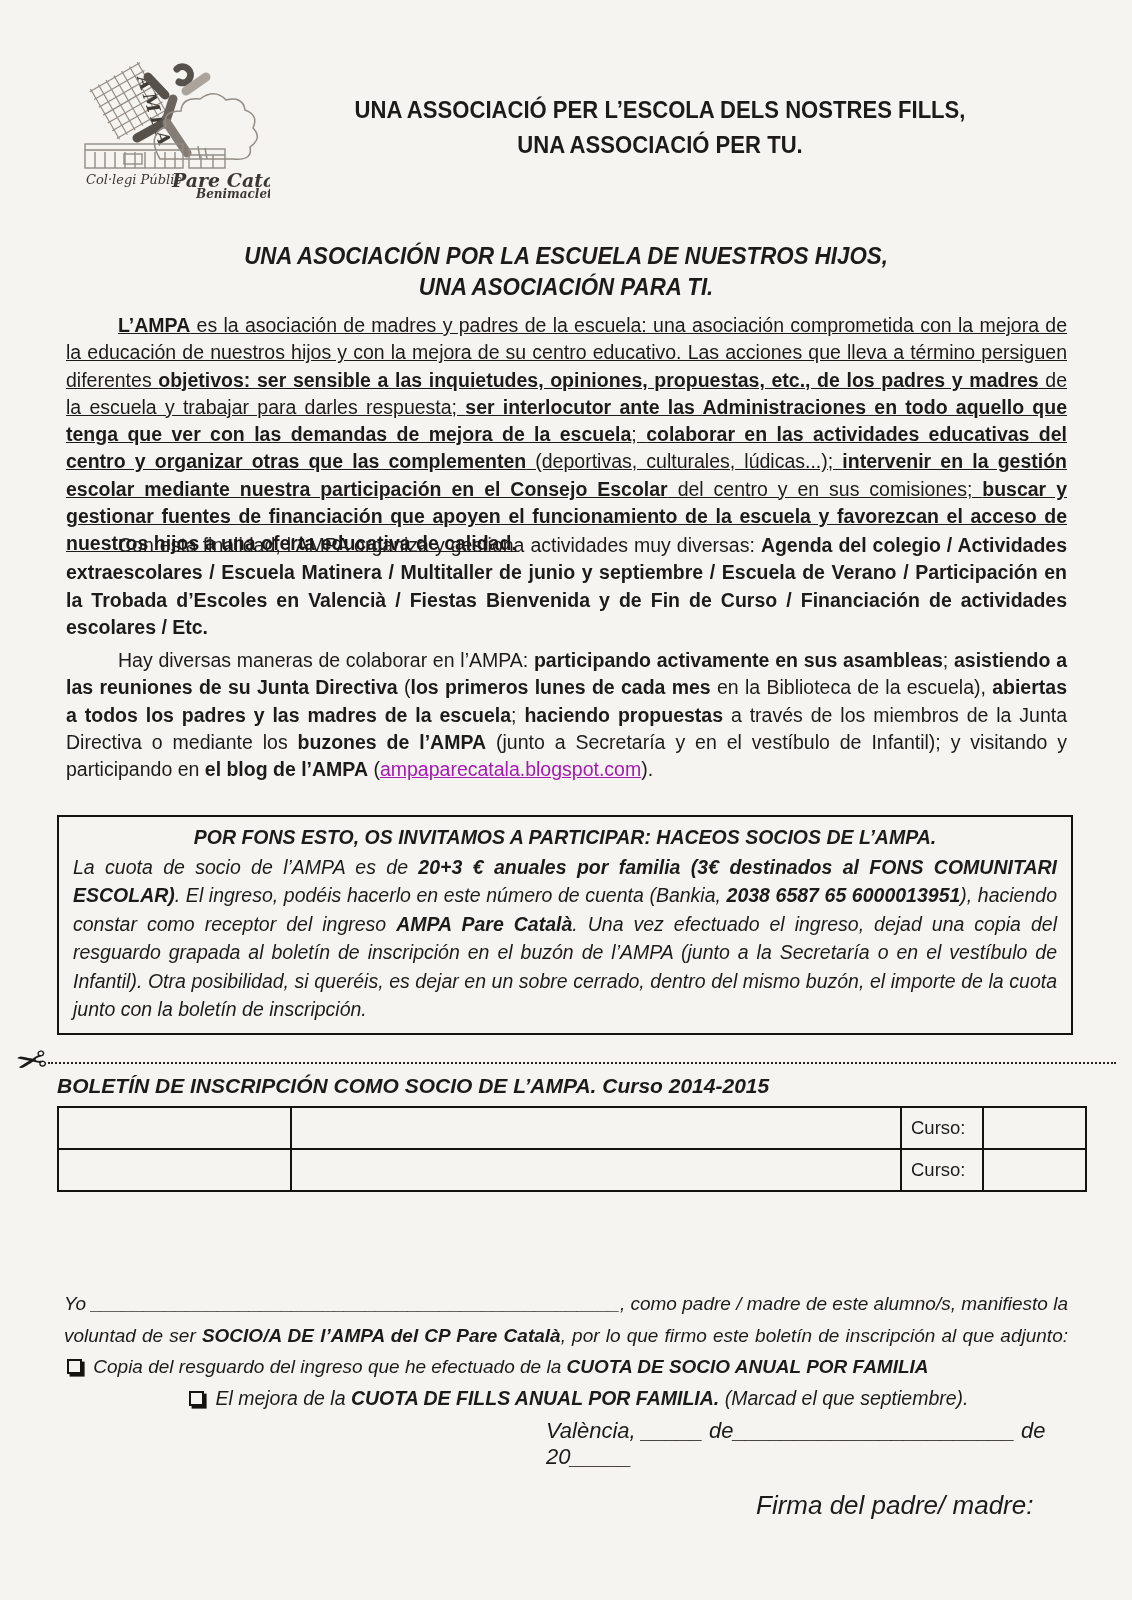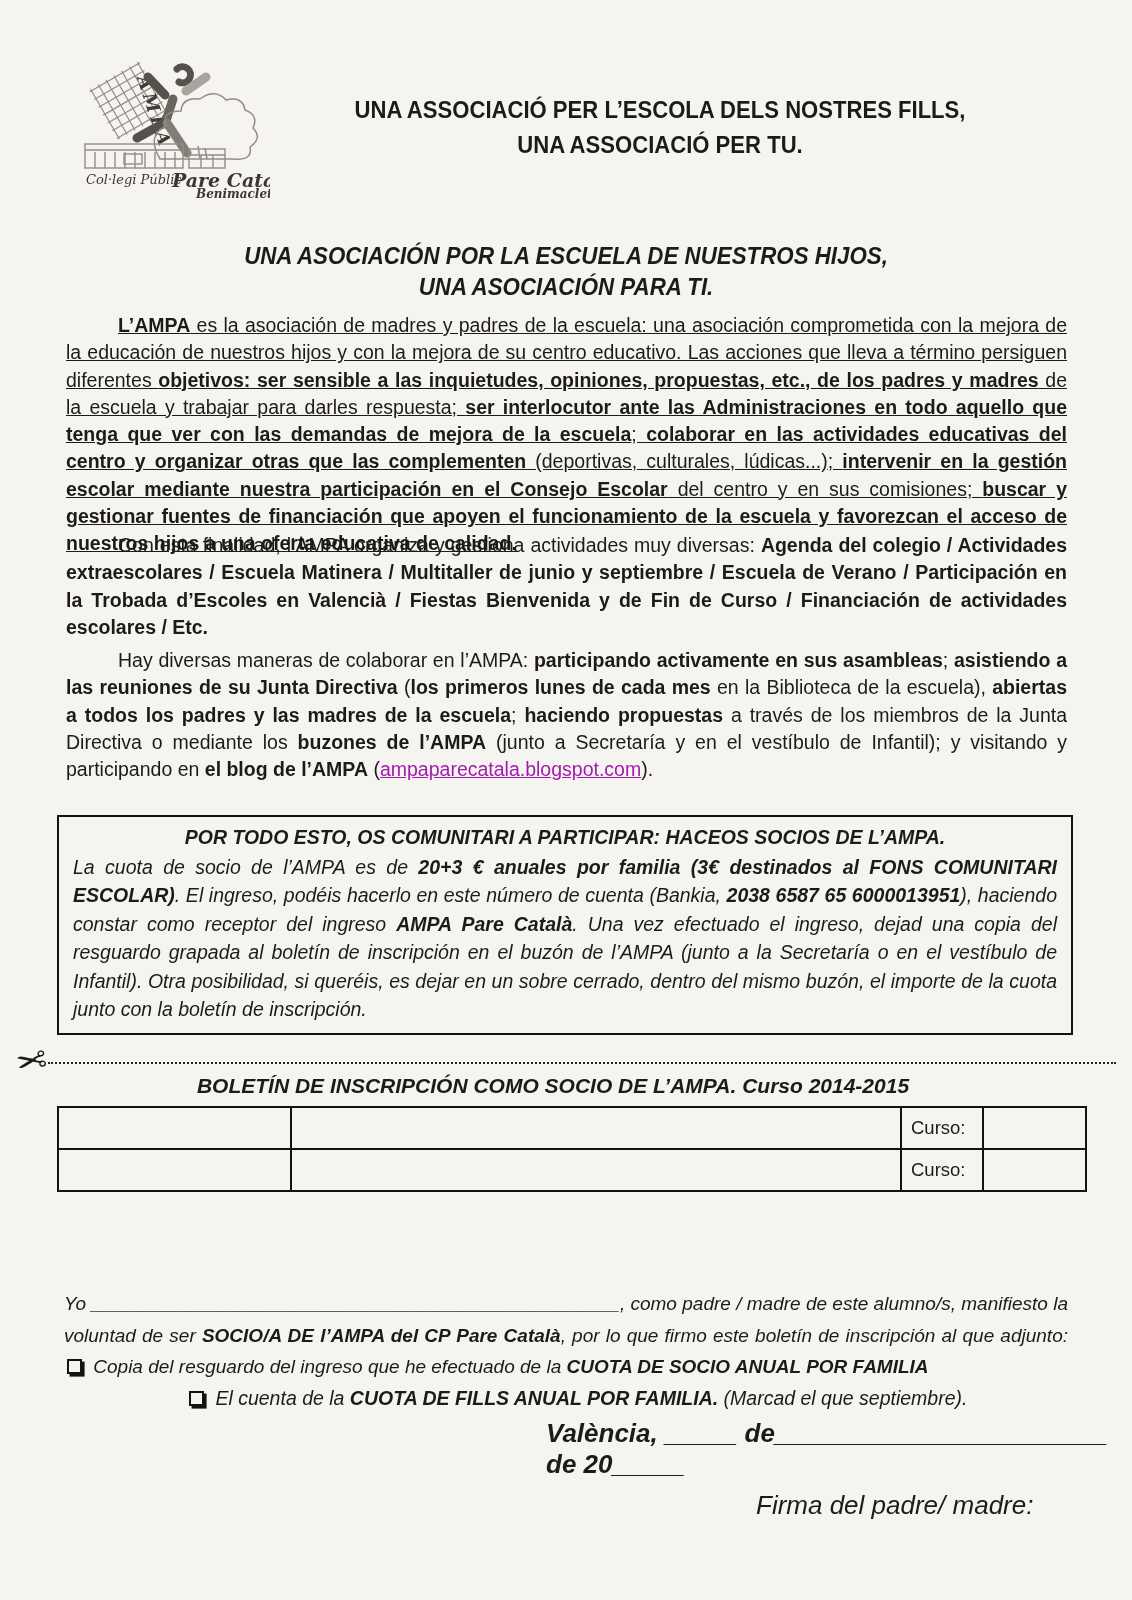--- a/index.html
+++ b/index.html
@@ -38,21 +38,21 @@
     font-style:italic;font-size:19.5px;line-height:28.5px;text-align:justify;
   }
   .invite-box .box-title{text-align:center;font-weight:bold;margin-bottom:1px;}
 
   .cutline{top:1042px;left:16px;width:1100px;height:38px;display:flex;align-items:center;}
   .scissors{font-size:37px;line-height:1;transform:scaleX(-1) rotate(10deg);margin-right:1px;}
   .dotline{flex:1;border-top:2.6px dotted #26231f;margin-top:3px;}
 
   .form-title{
     top:1074px;left:57px;width:1016px;box-sizing:border-box;
-    text-align:center;padding-right:24px;
+    text-align:left;padding-right:24px;
     font-weight:bold;font-style:italic;font-size:21px;
   }
 
   table.signup{
     position:absolute;top:1106px;left:57px;width:1028px;
     border-collapse:collapse;table-layout:fixed;
   }
   table.signup td{border:2.6px solid #15130f;background:transparent;}
   tr.r1{height:96px;} tr.r2,tr.r3{height:42px;}
   td.name-cell{text-align:center;vertical-align:middle;font-size:19.5px;line-height:2.05;padding:2px 8px;}
@@ -67,21 +67,21 @@
   .cb{
     display:inline-block;width:11px;height:11px;box-sizing:content-box;
     border:2.2px solid #15130f;background:#f6f4f0;
     box-shadow:2.6px 2.6px 0 0 #15130f;
     margin:0 6px 0 3px;vertical-align:-1px;
   }
   .cbline2{
     top:1383px;left:186px;width:900px;
     font-style:italic;font-size:19.5px;line-height:31.5px;
   }
-  .dateline{top:1418px;left:546px;font-style:italic;font-size:26px;font-weight:bold;}
+  .dateline{top:1418px;left:546px;font-style:italic;font-size:22px;}
   .signature{top:1490px;left:756px;font-style:italic;font-size:26px;}
   svg text{font-family:"DejaVu Serif", serif;}
 </style>
 </head>
 <body>
 
 <div class="abs logo">
   <svg width="190" height="138" viewBox="0 0 190 138">
 
     <g transform="rotate(-30 48 40)" stroke="#938c85" stroke-width="1.2" fill="none">
@@ -125,21 +125,21 @@
 <div class="abs header-es">
   <div>UNA ASOCIACIÓN POR LA ESCUELA DE NUESTROS HIJOS,</div>
   <div>UNA ASOCIACIÓN PARA TI.</div>
 </div>
 
 <div class="abs para indent p1"><span class="b">L’AMPA</span><span> es la asociación de madres y padres de la escuela: una asociación comprometida con la mejora de la educación de nuestros hijos y con la mejora de su centro educativo. Las acciones que lleva a término persiguen diferentes </span><span class="b">objetivos: ser sensible a las inquietudes, opiniones, propuestas, etc., de los padres y madres</span><span> de la escuela y trabajar para darles respuesta; </span><span class="b">ser interlocutor ante las Administraciones en todo aquello que tenga que ver con las demandas de mejora de la escuela</span><span>; </span><span class="b">colaborar en las actividades educativas del centro y organizar otras que las complementen</span><span> (deportivas, culturales, lúdicas...); </span><span class="b">intervenir en la gestión escolar mediante nuestra participación en el Consejo Escolar</span><span> del centro y en sus comisiones; </span><span class="b">buscar y gestionar fuentes de financiación que apoyen el funcionamiento de la escuela y favorezcan el acceso de nuestros hijos a una oferta educativa de calidad.</span></div>
 <div class="abs para indent p2"><span>Con esta finalidad, l’AMPA organiza y gestiona actividades muy diversas: </span><span class="b">Agenda del colegio / Actividades extraescolares / Escuela Matinera / Multitaller de junio y septiembre / Escuela de Verano / Participación en la Trobada d’Escoles en Valencià / Fiestas Bienvenida y de Fin de Curso / Financiación de actividades escolares / Etc.</span></div>
 <div class="abs para indent p3"><span>Hay diversas maneras de colaborar en l’AMPA: </span><span class="b">participando activamente en sus asambleas</span><span>; </span><span class="b">asistiendo a las reuniones de su Junta Directiva</span><span> (</span><span class="b">los primeros lunes de cada mes</span><span> en la Biblioteca de la escuela), </span><span class="b">abiertas a todos los padres y las madres de la escuela</span><span>; </span><span class="b">haciendo propuestas</span><span> a través de los miembros de la Junta Directiva o mediante los </span><span class="b">buzones de l’AMPA</span><span> (junto a Secretaría y en el vestíbulo de Infantil); y visitando y participando en </span><span class="b">el blog de l’AMPA</span><span> (</span><span class="link">ampaparecatala.blogspot.com</span><span>).</span></div>
 
 <div class="abs invite-box">
-  <div class="box-title">POR TODO ESTO, OS COMUNITARI A PARTICIPAR: HACEOS SOCIOS DE L’AMPA.</div>
+  <div class="box-title">POR FONS ESTO, OS INVITAMOS A PARTICIPAR: HACEOS SOCIOS DE L’AMPA.</div>
   <div><span>La cuota de socio de l’AMPA es de </span><span class="b">20+3 € anuales por familia (3€ destinados al FONS COMUNITARI ESCOLAR)</span><span>. El ingreso, podéis hacerlo en este número de cuenta (Bankia, </span><span class="b">2038 6587 65 6000013951</span><span>), haciendo constar como receptor del ingreso </span><span class="b">AMPA Pare Català</span><span>. Una vez efectuado el ingreso, dejad una copia del resguardo grapada al boletín de inscripción en el buzón de l’AMPA (junto a la Secretaría o en el vestíbulo de Infantil). Otra posibilidad, si queréis, es dejar en un sobre cerrado, dentro del mismo buzón, el importe de la cuota junto con la boletín de inscripción.</span></div>
 </div>
 
 <div class="abs cutline">
   <span class="scissors">✂</span>
   <span class="dotline"></span>
 </div>
 
 <div class="abs form-title">BOLETÍN DE INSCRIPCIÓN COMO SOCIO DE L’AMPA. Curso 2014-2015</div>
 
@@ -160,16 +160,16 @@
   <tr class="r3">
     <td></td>
     <td></td>
     <td class="curso-cell">Curso:</td>
     <td></td>
   </tr>
 </tbody>
   </table>
 
 <div class="abs declaration"><span>Yo  </span><span>__________________________________________________</span><span>, como padre / madre de este alumno/s, manifiesto la voluntad de ser </span><span class="b">SOCIO/A DE l’AMPA del CP Pare Català</span><span>, por lo que firmo este boletín de inscripción al que adjunto: </span><span class="cb"></span><span> Copia del resguardo del ingreso que he efectuado de la </span><span class="b">CUOTA DE SOCIO ANUAL POR FAMILIA</span></div>
-<div class="abs cbline2"><span class="cb"></span><span> El cuenta de la </span><span class="b">CUOTA DE FILLS ANUAL POR FAMILIA.</span><span> (Marcad el que septiembre).</span></div>
+<div class="abs cbline2"><span class="cb"></span><span> El mejora de la </span><span class="b">CUOTA DE FILLS ANUAL POR FAMILIA.</span><span> (Marcad el que septiembre).</span></div>
 
 <div class="abs dateline">València, _____ de_______________________ de 20_____</div>
 <div class="abs signature">Firma del padre/ madre:</div>
 
 </body></html>

